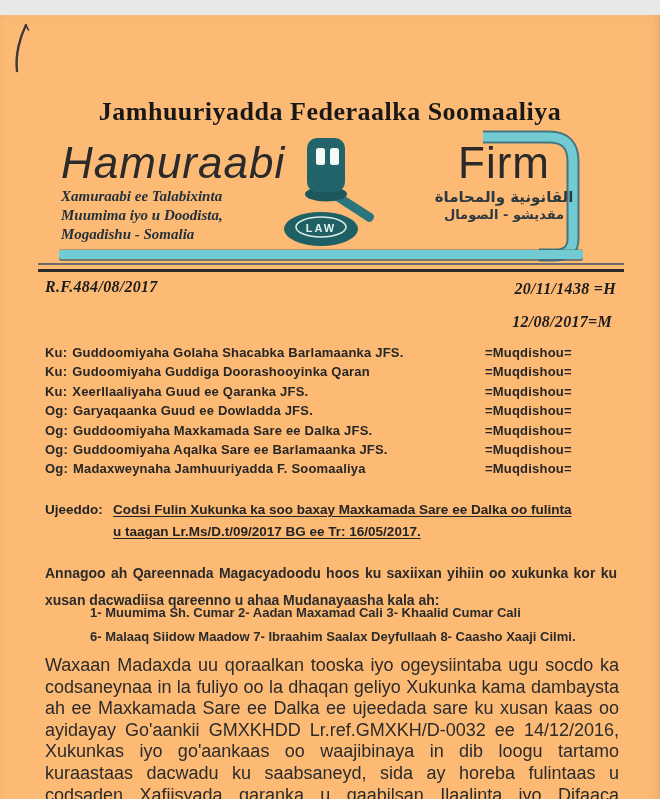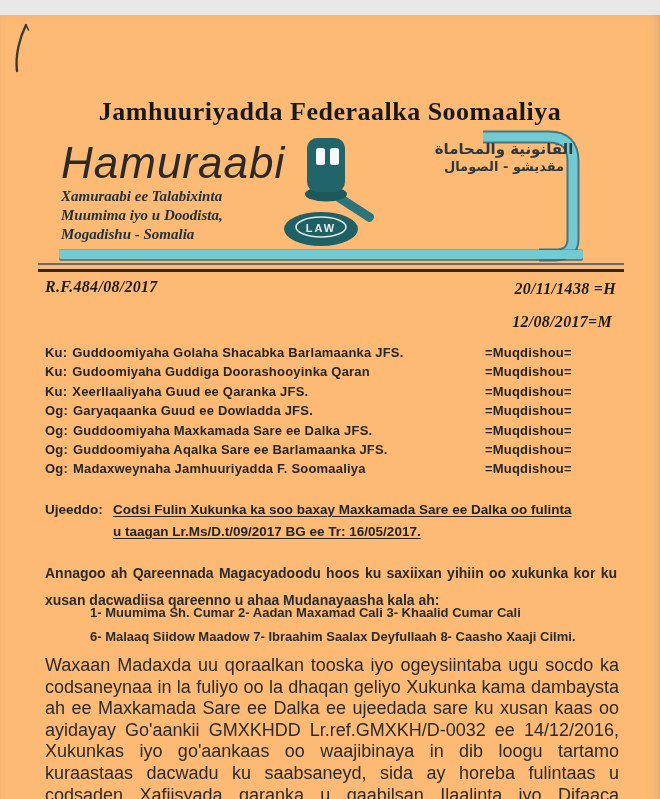--- a/index.html
+++ b/index.html
@@ -115,20 +115,21 @@
 
       <rect x="28" y="5" width="38" height="54" rx="10" fill="#21656a"></rect>
       <rect x="37" y="15" width="9" height="17" rx="2.5" fill="#f5f9f8"></rect>
       <rect x="51" y="15" width="9" height="17" rx="2.5" fill="#f5f9f8"></rect>
 
       <ellipse cx="42" cy="94" rx="25" ry="10" fill="none" stroke="#dcebe8" stroke-width="1.6"></ellipse>
       <text x="42" y="98.5" text-anchor="middle" font-family="Liberation Sans, sans-serif" font-size="11" font-weight="700" letter-spacing="2" fill="#e4f0ee">LAW</text>
     </svg>
 
     <div class="lh-right">
+      <div class="lh-name">Firm</div>
       <div class="arabic">القانونية والمحاماة</div>
       <div class="arabic small">مقديشو - الصومال</div>
     </div>
 
     <div class="lh-bar"></div>
   </div>
 
   <div class="double-rule"></div>
 
   <div class="script ref-number">R.F.484/08/2017</div>

